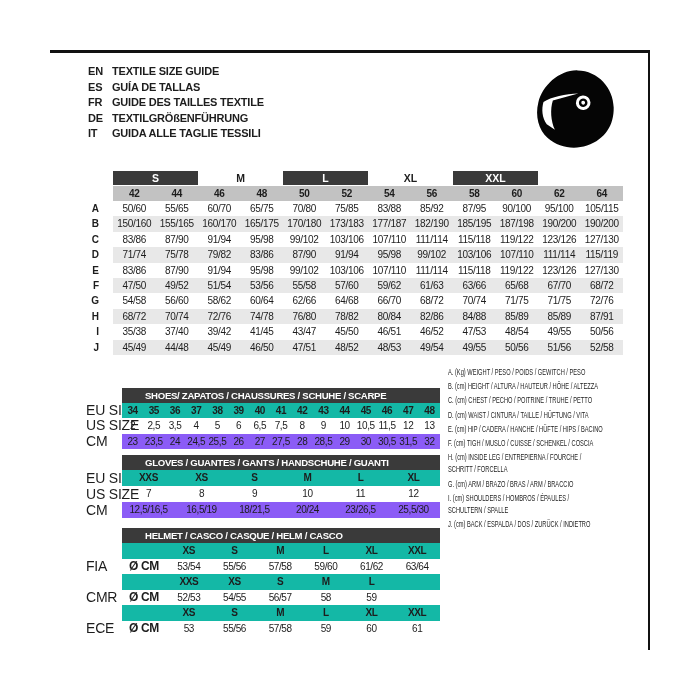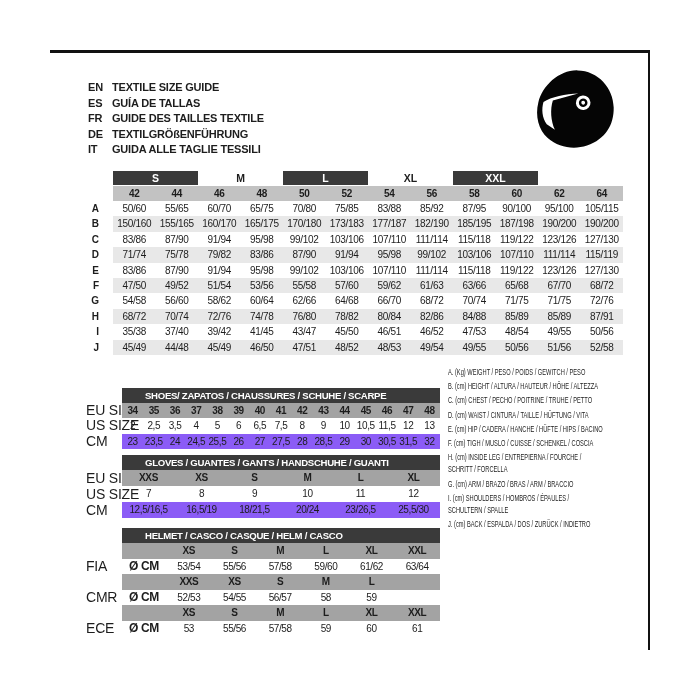--- a/index.html
+++ b/index.html
@@ -7,21 +7,21 @@
     width:700px;height:700px;position:relative;background:#ffffff;
     font-family:"Liberation Sans","DejaVu Sans",sans-serif;
     color:#1d1d1d;overflow:hidden;
     -webkit-font-smoothing:antialiased;
   }
   .rule{position:absolute;background:#111111;}
   #top-rule{left:50px;top:50px;width:599px;height:3px;}
   #right-rule{left:648px;top:50px;width:2px;height:600px;}
 
   
-  #lang-block{position:absolute;left:88px;top:80px;}
+  #lang-block{position:absolute;left:88px;top:64px;}
   .lang-row{display:grid;grid-template-columns:24px auto;line-height:15.5px;
     font-size:11px;font-weight:bold;letter-spacing:-0.2px;}
   
   #helmet-icon{position:absolute;left:533px;top:66px;width:86px;height:90px;transform:rotate(-4deg);}
 
   
   #main-table{position:absolute;left:78px;top:171px;width:545px;}
   .m-row{display:grid;grid-template-columns:35px repeat(12,1fr);}
   .m-row.hdr{height:14px;line-height:14px;margin-bottom:1px;}
   .m-row.nums{height:15px;line-height:15px;}
@@ -41,21 +41,21 @@
   .s-bar{display:grid;grid-template-columns:58px 1fr;height:15px;line-height:15px;}
   .s-bar .bar-fill{background:#3a3a3a;color:#ffffff;font-weight:bold;
     font-size:9.6px;letter-spacing:-0.3px;padding-left:23px;white-space:nowrap;}
   .s-row{display:grid;}
   .s-row.shoes{grid-template-columns:58px repeat(15,1fr);height:15.3px;line-height:15.3px;}
   .s-row.gloves{grid-template-columns:58px repeat(6,1fr);height:16px;line-height:16px;}
   .s-row.hel{grid-template-columns:58px 44px repeat(6,1fr);height:15.5px;line-height:15.5px;}
   .s-label{font-weight:normal;font-size:14px;letter-spacing:-0.2px;padding-left:22px;white-space:nowrap;}
   .s-cell{text-align:center;font-size:10px;letter-spacing:-0.4px;white-space:nowrap;}
   .s-cell.bold{font-weight:bold;}
-  .gray{background:#a3a3a3;}
+  .gray{background:#14b8a6;}
   .ltgray{background:#8b5cf6;}
   .unit-cell{text-align:center;font-weight:bold;font-size:12px;letter-spacing:-0.3px;}
 
   
   #legend{position:absolute;left:448px;top:366px;width:200px;}
   .legend-item{margin-bottom:2px;}
   .legend-line{white-space:nowrap;font-size:9.5px;line-height:12.2px;
     transform:scaleX(0.60);transform-origin:left center;letter-spacing:0px;}
 </style>
 </head>

